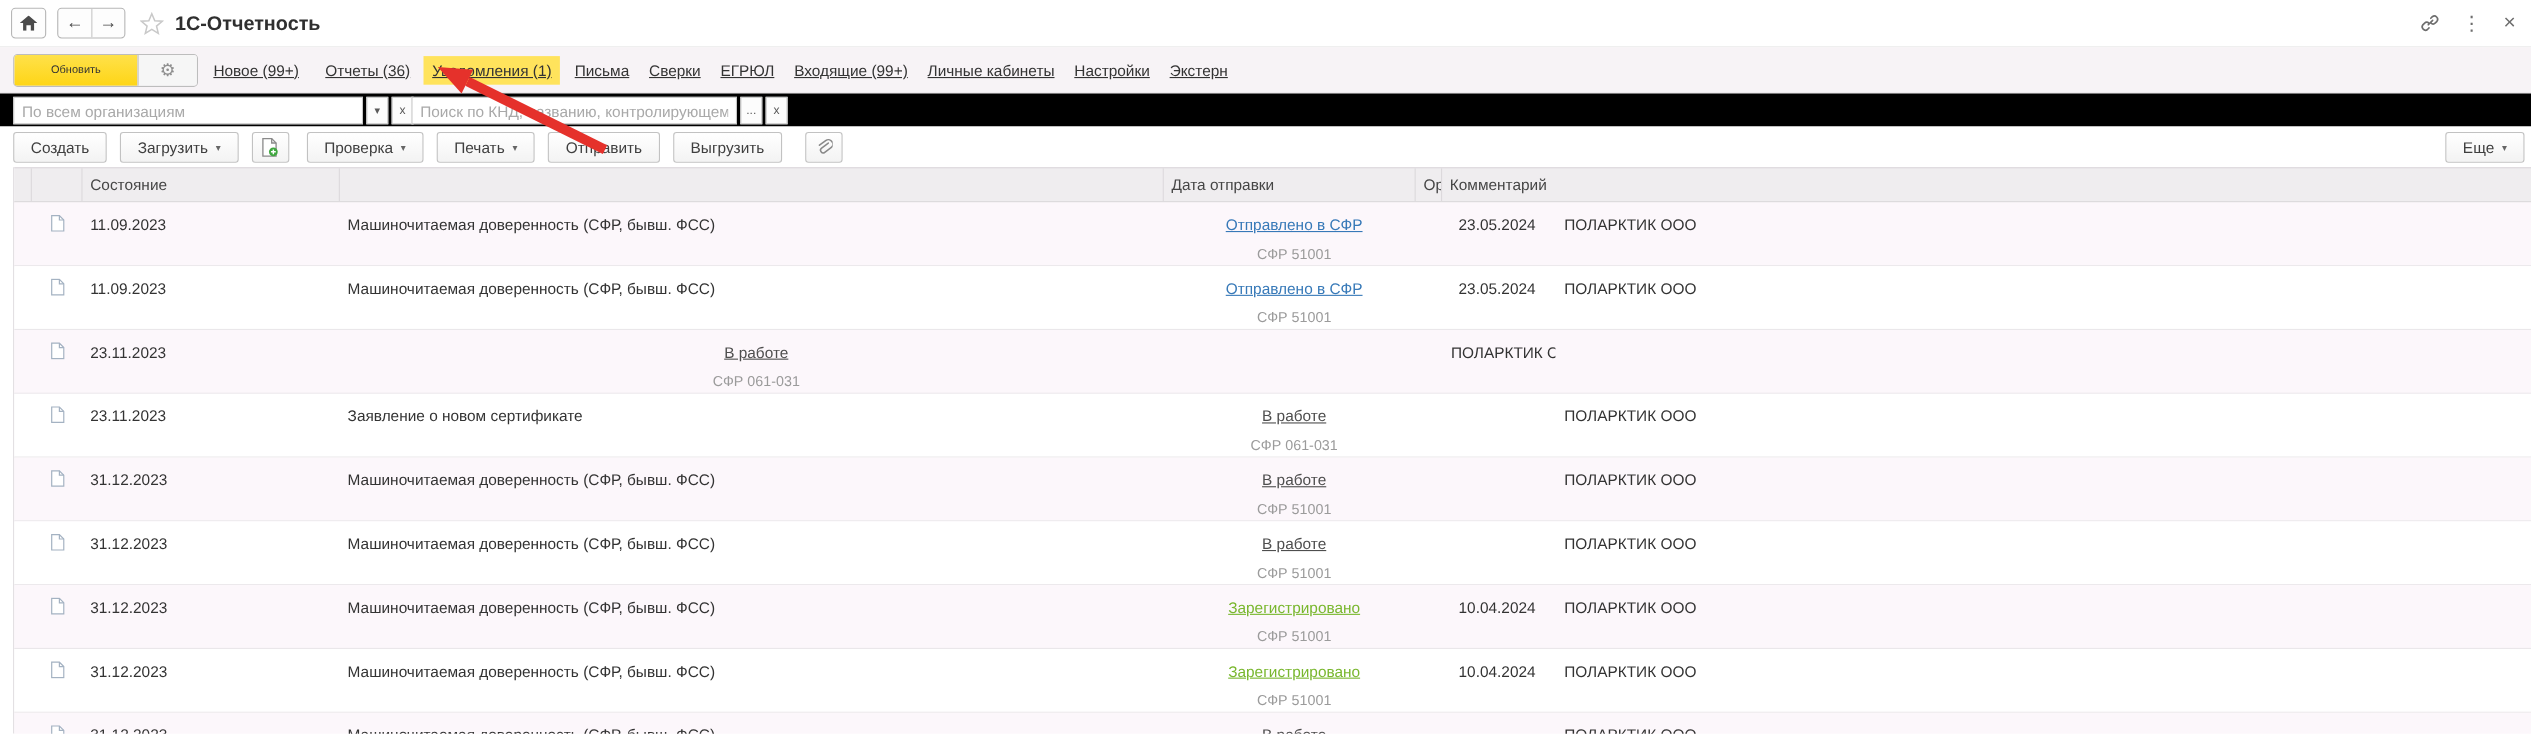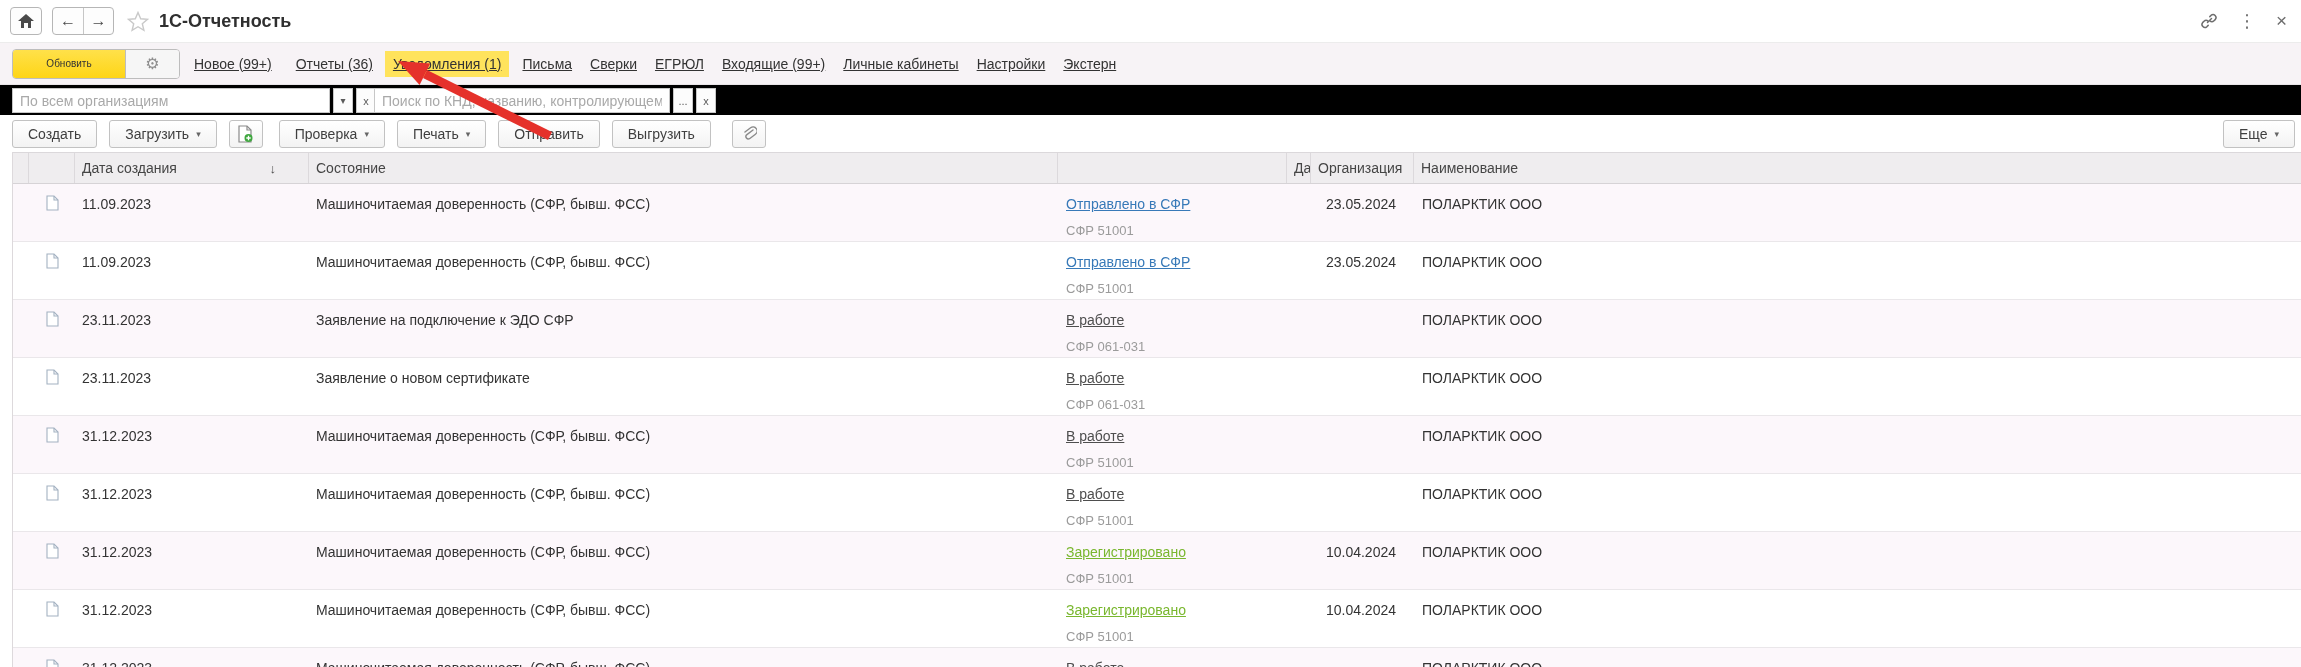--- a/index.html
+++ b/index.html
@@ -69,21 +69,21 @@
     height:100%; overflow:hidden; white-space:nowrap; cursor:pointer; }
   .th.blank { padding:0; }
   .sort-ind { margin-left:auto; margin-right:32px; font-size:13px; color:#4a4a4a; }
   .trow { height:58px; border-bottom:1px solid #eae7ea; font-size:14px; color:#333;
     background:#fff; cursor:pointer; }
   .trow.odd { background:#fcf7fb; }
   .cell { padding-top:12px; overflow:hidden; white-space:nowrap; }
   .c-icon { display:flex; justify-content:center; padding-top:11px; }
   .c-created { padding-left:7px; }
   .c-name { padding-left:7px; }
-  .c-status { padding-left:8px; }
+  .c-status { padding-left:8px;text-align:center; }
   .status-link { text-decoration:underline; cursor:pointer; }
   .code-line { margin-top:11px; color:#9b9b9b; font-size:13px; }
   .c-sent { text-align:right; padding-right:18px; }
   .c-org { padding-left:8px; }
   .c-comment { padding-left:8px; }
 
   
   .annotation { position:absolute; left:378px; top:52px; width:190px; height:90px;
     z-index:20; pointer-events:none; }
 </style>
@@ -219,35 +219,31 @@
       <span>Еще</span>
       <span class="caret">▾</span>
     </div>
 </div>
 
 <div class="table">
   <div class="grid thead">
     <div class="th blank"></div>
     <div class="th blank"></div>
     <div class="th">
-      <span>Дата создания</span>
-      <span class="sort-ind">↓</span>
-    </div>
-    <div class="th">
         <span>Состояние</span>
       </div>
     <div class="th blank"></div>
     <div class="th">
         <span>Дата отправки</span>
       </div>
     <div class="th">
         <span>Организация</span>
       </div>
     <div class="th" style="border-right:none;">
-        <span>Наименование</span>
+        <span>Комментарий</span>
       </div>
   </div>
   <div>
       <div class="grid trow odd">
       <div class="cell"></div>
       <div class="c-icon">
         <span style="display:flex;">
           <svg width="13" height="16" viewBox="0 0 13 16">
             <path d="M1 1 h7 l4 4 v10 h-11 z" fill="#fff" stroke="#a4b2c2" stroke-width="1.1"></path>
             <path d="M8 1 v4 h4" fill="none" stroke="#a4b2c2" stroke-width="1.1"></path>
@@ -290,21 +286,20 @@
       <div class="cell"></div>
       <div class="c-icon">
         <span style="display:flex;">
           <svg width="13" height="16" viewBox="0 0 13 16">
             <path d="M1 1 h7 l4 4 v10 h-11 z" fill="#fff" stroke="#a4b2c2" stroke-width="1.1"></path>
             <path d="M8 1 v4 h4" fill="none" stroke="#a4b2c2" stroke-width="1.1"></path>
           </svg>
         </span>
       </div>
       <div class="cell c-created">23.11.2023</div>
-      <div class="cell c-name">Заявление на подключение к ЭДО СФР</div>
       <div class="cell c-status">
         <span class="status-link" style="color: rgb(78, 78, 78);">В работе</span>
         <div class="code-line">СФР 061-031</div>
       </div>
       <div class="cell"></div>
       <div class="cell c-sent"></div>
       <div class="cell c-org">ПОЛАРКТИК ООО</div>
       <div class="cell c-comment"></div>
     </div>
       <div class="grid trow">

